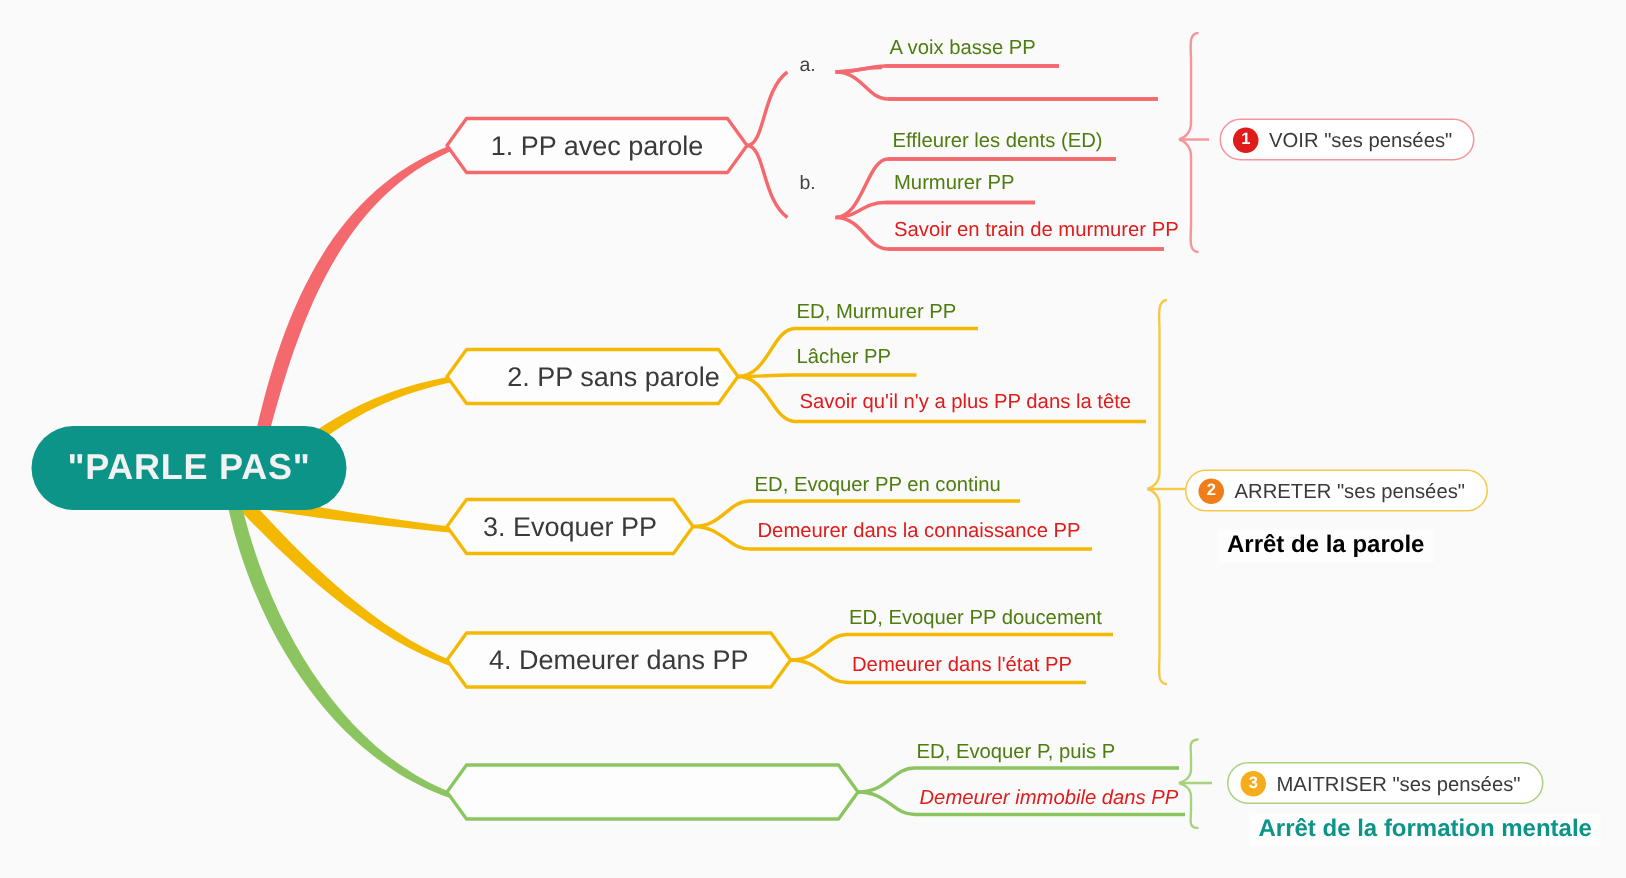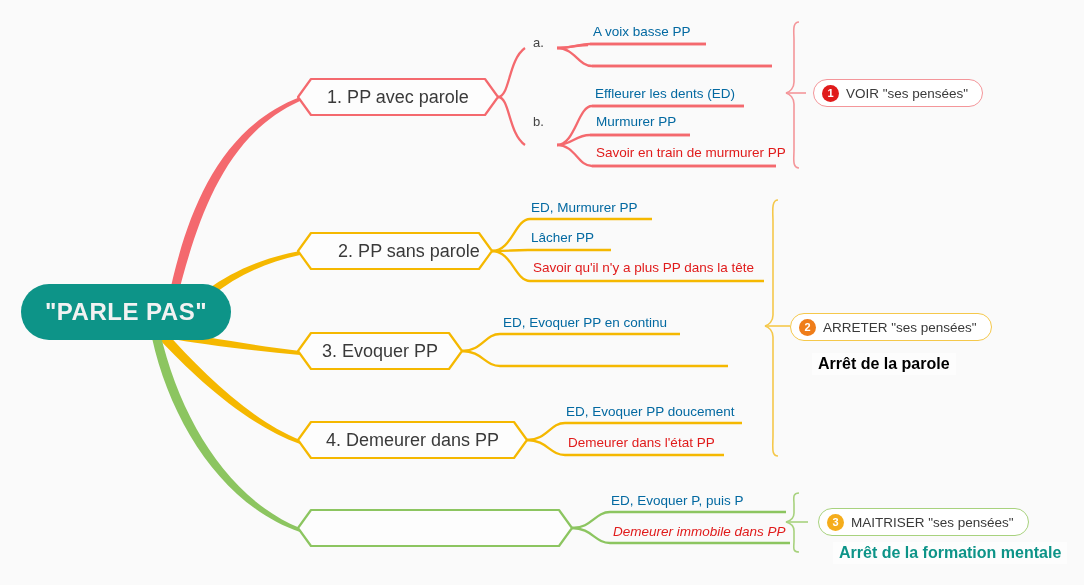--- a/index.html
+++ b/index.html
@@ -73,21 +73,21 @@
 
   
   .leaf {
     position: absolute;
     white-space: nowrap;
     font-size: 13.5px;
     line-height: 16px;
     color: #3a3a3a;
   }
   .leaf.red { color: #e01b1b; }
-  .leaf.dark { color: #0369a1; }
+  .leaf.dark { color: #4d7c0f; }
 
   
   .ab-marker {
     position: absolute;
     font-size: 13px;
     color: #444444;
     white-space: nowrap;
   }
 
   
@@ -216,20 +216,21 @@
   <div class="leaf dark" style="left:593px; top:24px;">A voix basse PP</div>
   <div class="leaf dark" style="left:595px; top:86px;">Effleurer les dents (ED)</div>
   <div class="leaf dark" style="left:596px; top:114px;">Murmurer PP</div>
   <div class="leaf red" style="left:596px; top:145px;">Savoir en train de murmurer PP</div>
 
   <div class="leaf dark" style="left:531px; top:200px;">ED, Murmurer PP</div>
   <div class="leaf dark" style="left:531px; top:230px;">Lâcher PP</div>
   <div class="leaf dark" style="left:503px; top:315px;">ED, Evoquer PP en continu</div>
 
   <div class="leaf red" style="left:533px; top:260px;">Savoir qu'il n'y a plus PP dans la tête</div>
+  <div class="leaf red" style="left:505px; top:346px;">Demeurer dans la connaissance PP</div>
 
   <div class="leaf dark" style="left:566px; top:404px;">ED, Evoquer PP doucement</div>
   <div class="leaf red" style="left:568px; top:435px;">Demeurer dans l'état PP</div>
 
   <div class="leaf dark" style="left:611px; top:493px;">ED, Evoquer P, puis P</div>
   <div class="leaf red" style="left:613px; top:524px;font-style:italic;">Demeurer immobile dans PP</div>
 
   <div class="callout" style="left:813px; top:79px; border:1.6px solid #f4969a;">
     <span class="badge" style="background:#e01b1b;">1</span>
     <span class="callout-text">VOIR "ses pensées"</span>

